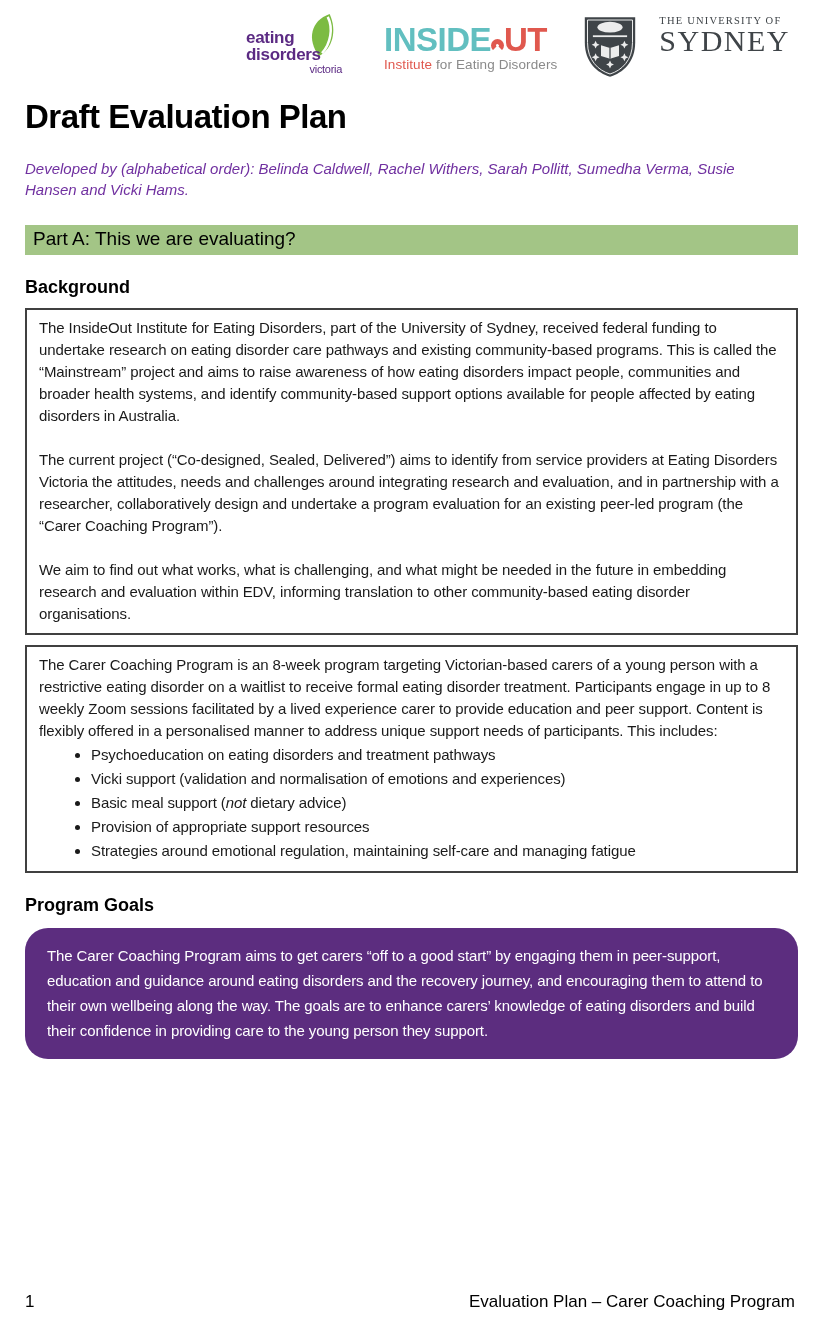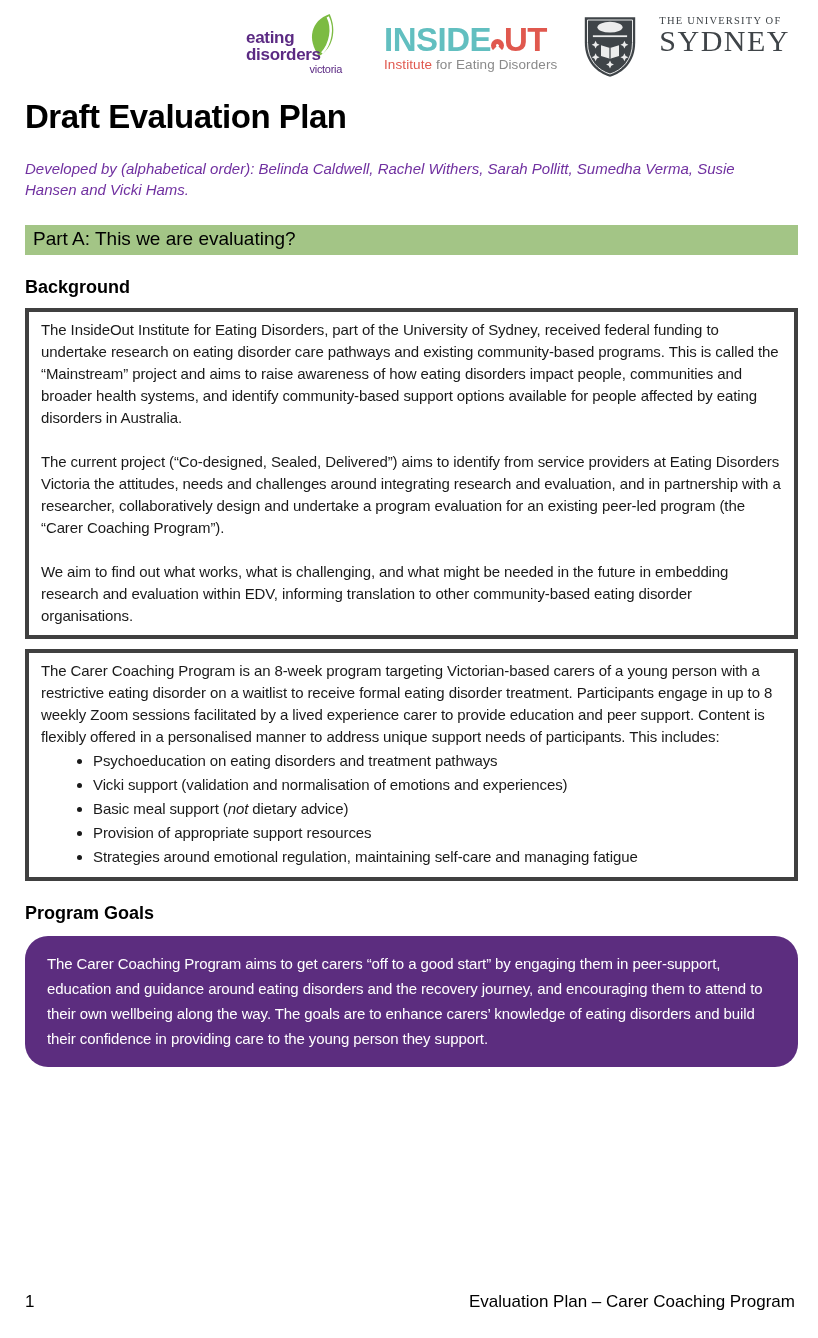--- a/index.html
+++ b/index.html
@@ -70,21 +70,21 @@
     color: #000;
     font-size: 19px;
     padding: 3px 8px 5px 8px;
   }
 
   
   .section-heading { margin: 22px 0 0 25px; font-size: 18px; font-weight: bold; color: #000; }
 
   .green-box {
     margin: 10px 20px 0 25px;
-    border: 4px solid #404040;
+    border: 2px solid #404040;
     padding: 7px 12px 8px 12px;
     font-size: 15px;
     letter-spacing: -0.1px;
     line-height: 22px;
   }
   .green-box p { margin: 0 0 22px 0; }
   .green-box p:last-child { margin-bottom: 0; }
 
   .bullet-list { margin: 1px 0 0 0; padding-left: 52px; }
   .bullet-list li { line-height: 24px; }

